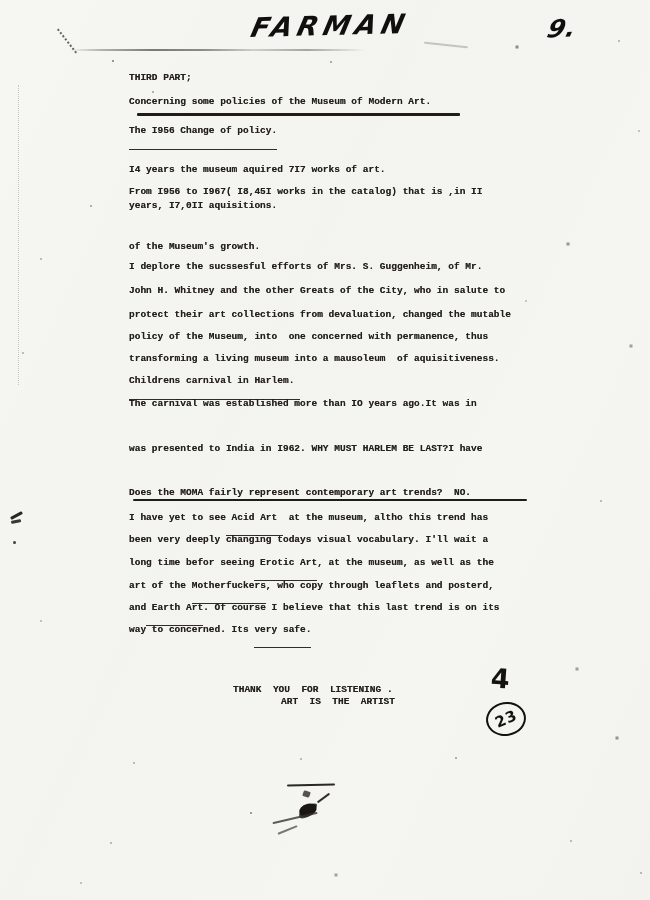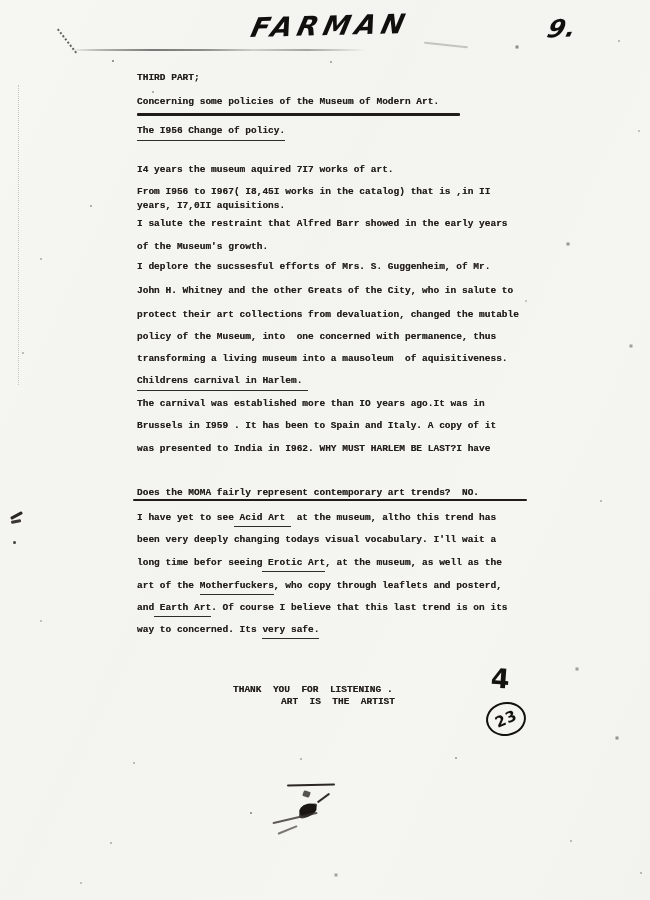--- a/index.html
+++ b/index.html
@@ -8,27 +8,27 @@
     background:#e9e9e6;
     font-family:"Liberation Mono","DejaVu Sans Mono",monospace;
   }
   .page{
     position:relative;width:650px;height:900px;
     background:linear-gradient(115deg,#f6f6f3 0%,#f3f3f0 40%,#f5f5f1 70%,#f2f2ee 100%);
     overflow:hidden;
   }
   
   .tl{
-    position:absolute;left:137px;
+    position:absolute;left:129px;
     font-family:"Liberation Mono","DejaVu Sans Mono",monospace;
     font-size:9.5px;font-weight:bold;line-height:12px;
     color:#231f1c;white-space:pre;
     text-shadow:0 0 0.6px rgba(35,30,26,0.65);
   }
-  .u{border-bottom:1.6px solid rgba(30,26,22,0.92);padding-bottom:3px;}
+  .u{border-bottom:1.6px solid rgba(30,26,22,0.92);padding-bottom:12px;}
   .rule{position:absolute;background:#201c19;border-radius:1px;}
   
   .hw{
     position:absolute;color:#100f0e;
     font-family:"DejaVu Sans",sans-serif;font-weight:bold;
   }
   .hw-name{
     left:252px;top:10px;font-size:27px;font-style:italic;letter-spacing:5px;
     transform:skewX(-14deg) rotate(-1.5deg);
   }
@@ -127,33 +127,31 @@
   <div class="tl" style="top:96px">Concerning some policies of the Museum of Modern Art.</div>
   <div class="rule" style="left:137px;top:113px;width:323px;height:2.6px"></div>
 
   <div class="tl u" style="top:125px">The I956 Change of policy.</div>
 
   <div class="tl" style="top:164px">I4 years the museum aquired 7I7 works of art.</div>
 
   <div class="tl" style="top:186px">From I956 to I967( I8,45I works in the catalog) that is ,in II</div>
   <div class="tl" style="top:200px">years, I7,0II aquisitions.</div>
 
-  <div class="tl" style="top:218px">I salute the restraint that Alfred Barr showed in the early years</div>
   <div class="tl" style="top:241px">of the Museum's growth.</div>
 
   <div class="tl" style="top:261px">I deplore the sucssesful efforts of Mrs. S. Guggenheim, of Mr.</div>
   <div class="tl" style="top:285px">John H. Whitney and the other Greats of the City, who in salute to</div>
   <div class="tl" style="top:309px">protect their art collections from devaluation, changed the mutable</div>
   <div class="tl" style="top:331px">policy of the Museum, into  one concerned with permanence, thus</div>
   <div class="tl" style="top:353px">transforming a living museum into a mausoleum  of aquisitiveness.</div>
 
   <div class="tl u" style="top:375px">Childrens carnival in Harlem. </div>
 
   <div class="tl" style="top:398px">The carnival was established more than IO years ago.It was in</div>
-  <div class="tl" style="top:420px">Brussels in I959 . It has been to Spain and Italy. A copy of it</div>
   <div class="tl" style="top:443px">was presented to India in I962. WHY MUST HARLEM BE LAST?I have</div>
   <div class="tl" style="top:487px">Does the MOMA fairly represent contemporary art trends?  NO.</div>
   <div class="rule" style="left:133px;top:499px;width:394px;height:2.4px"></div>
 
   <div class="tl" style="top:512px"><span>I have yet to see</span><span class="u"> Acid Art </span><span> at the museum, altho this trend has</span></div>
   <div class="tl" style="top:534px">been very deeply changing todays visual vocabulary. I'll wait a</div>
   <div class="tl" style="top:557px"><span>long time befor seeing</span><span class="u"> Erotic Art</span><span>, at the museum, as well as the</span></div>
   <div class="tl" style="top:580px"><span>art of the </span><span class="u">Motherfuckers</span><span>, who copy through leaflets and posterd,</span></div>
   <div class="tl" style="top:602px"><span>and</span><span class="u"> Earth Art</span><span>. Of course I believe that this last trend is on its</span></div>
   <div class="tl" style="top:624px"><span>way to concerned. Its </span><span class="u">very safe.</span></div>

